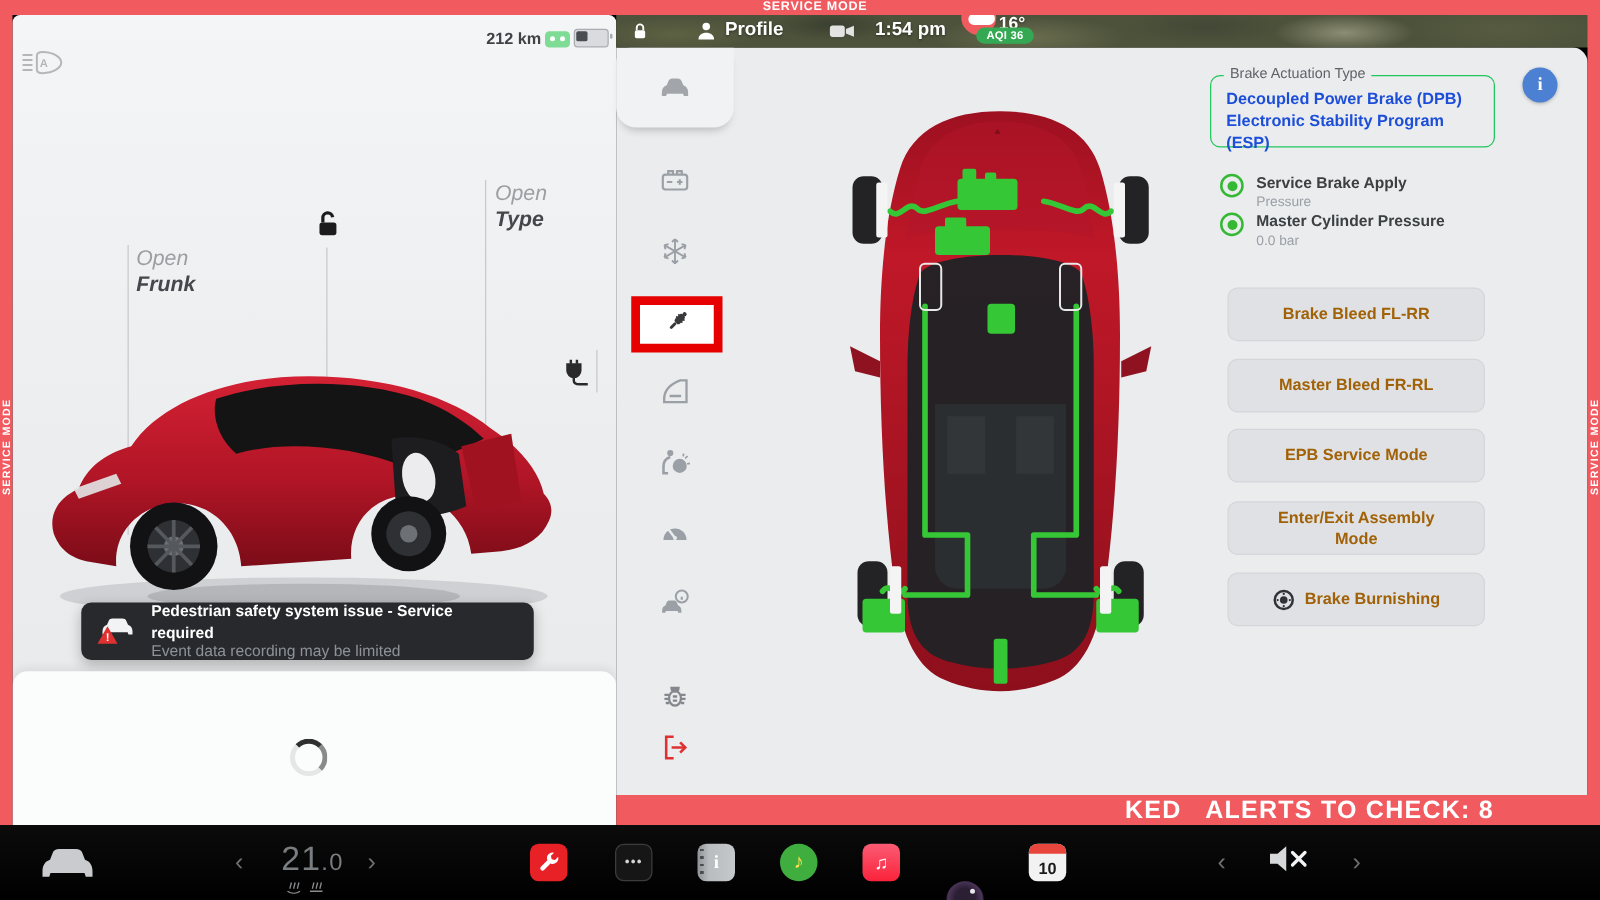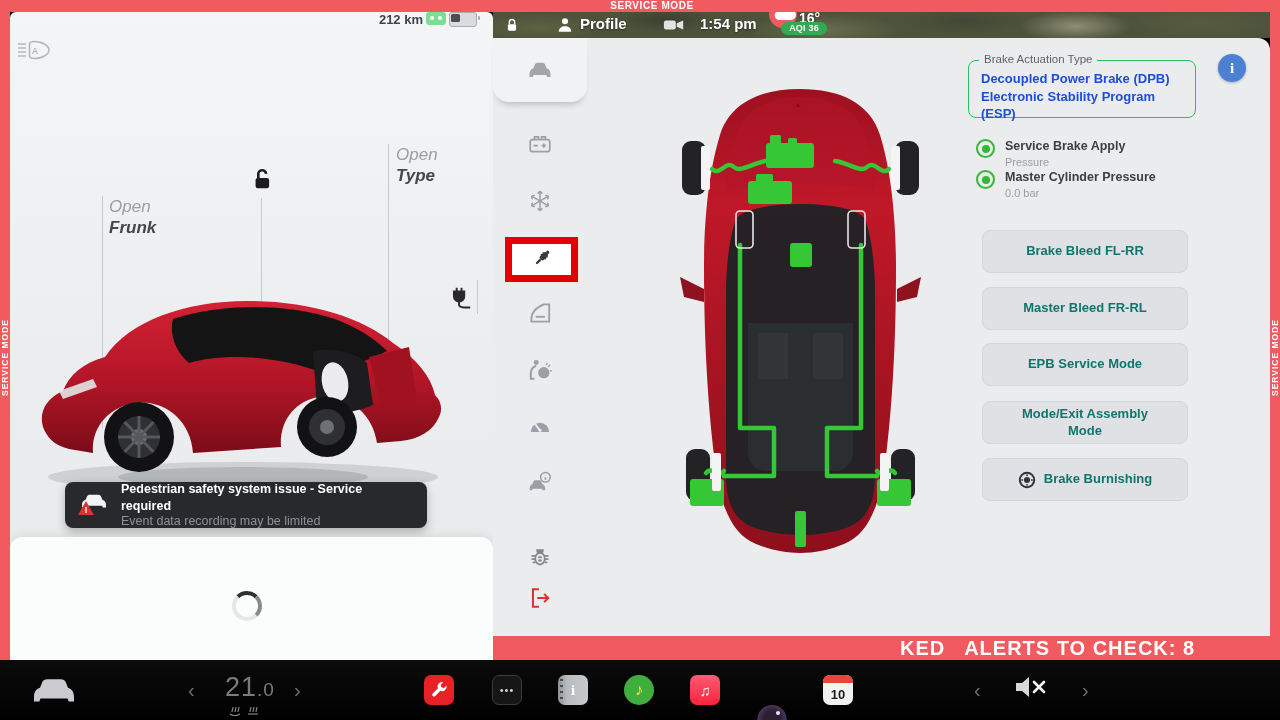--- a/index.html
+++ b/index.html
@@ -28,21 +28,21 @@
       radial-gradient(110px 26px at 90% 45%,#565b40 0%,rgba(86,91,64,0) 70%);
     z-index:30;}
   .sb-text{color:#fff;font-weight:bold;font-size:15px;text-shadow:0 1px 2px rgba(0,0,0,.45);}
   .weather-blob{left:276px;top:-12px;width:28px;height:28px;border-radius:50%;background:#f15b60;}
   .aqi-pill{left:288px;top:10px;width:46px;height:13px;border-radius:7px;background:#34a853;color:#fff;
     font-size:9px;font-weight:bold;text-align:center;line-height:13px;letter-spacing:.2px;}
 
   
   .left-panel{left:10px;top:12px;width:483px;height:648px;border-radius:6px 6px 0 0;
     background:linear-gradient(180deg,#f4f5f6 0%,#ecedef 55%,#e7e9eb 100%);overflow:hidden;z-index:10;}
-  .range-row{right:16px;top:0;height:26px;display:flex;align-items:flex-start;gap:3px;}
+  .range-row{right:6px;top:0;height:26px;display:flex;align-items:flex-end;gap:3px;}
   .range-text{font-size:13px;font-weight:bold;color:#3f4347;}
   .chg-icon{width:20px;height:13px;border-radius:3.5px;background:#7edc95;position:relative;}
   .chg-icon:after{content:"";position:absolute;left:4px;top:4px;width:4px;height:4px;border-radius:2px;background:#fff;box-shadow:8px 0 0 #fff;}
   .batt-icon{width:26px;height:13px;border:1.5px solid #a9adb2;border-radius:3px;position:relative;background:#d9dbde;}
   .batt-icon:before{content:"";position:absolute;left:1px;top:1px;width:9px;height:8px;background:#4a4e52;border-radius:1.5px;}
   .batt-icon:after{content:"";position:absolute;right:-4px;top:3px;width:2.5px;height:4px;background:#a9adb2;border-radius:1px;}
   .callout-line{width:1px;background:#c7c9cb;}
   .callout{font-size:17px;line-height:1.25;font-style:italic;}
   .callout .dim{color:#9b9ea2;}
   .callout .strong{color:#44474b;font-weight:bold;}
@@ -67,21 +67,21 @@
   .fieldset{left:475px;top:22px;width:228px;height:58px;border:1px solid #22c55e;border-radius:8px;box-sizing:border-box;}
   .fieldset .legend{position:absolute;left:10px;top:-8px;background:#eaecee;padding:0 5px;font-size:11.5px;color:#5f6368;}
   .fieldset .body{padding:9px 12px;font-size:13px;font-weight:bold;color:#1d4ed8;line-height:1.35;}
   .info-btn{left:725px;top:16px;width:28px;height:28px;border-radius:50%;background:#4c80d2;color:#fff;
     font-size:15px;font-weight:bold;text-align:center;line-height:28px;box-shadow:0 1px 3px rgba(0,0,0,.25);font-family:"Liberation Serif",serif;}
   .status-dot{width:15px;height:15px;border:2px solid #35b935;border-radius:50%;display:flex;align-items:center;justify-content:center;}
   .status-dot i{width:8px;height:8px;border-radius:50%;background:#35b935;}
   .status-label{font-size:12.5px;font-weight:bold;color:#3c4043;line-height:1.2;}
   .status-value{font-size:11px;color:#9aa0a6;margin-top:2px;}
   .sbtn{left:489px;width:206px;height:43px;background:#dfe1e4;border:1px solid #d4d6d9;border-radius:8px;box-sizing:border-box;
-    display:flex;align-items:center;justify-content:center;gap:8px;font-size:13px;font-weight:bold;color:#0f766e;text-align:center;line-height:1.3;}
+    display:flex;align-items:center;justify-content:center;gap:8px;font-size:13px;font-weight:bold;color:#a16207;text-align:center;line-height:1.3;}
 
   
   .alert-band{left:493px;top:636px;width:787px;height:25px;background:#f15b60;z-index:35;}
   .alert-band .txt{left:407px;top:0;font-size:20px;font-weight:bold;color:#fff;letter-spacing:1px;line-height:25px;white-space:pre;}
 
   
   .taskbar{left:0;top:660px;width:1280px;height:60px;background:linear-gradient(180deg,#0b0b0c,#000);z-index:50;}
   .tb-arrow{font-size:20px;color:#6e7174;line-height:28px;}
   .tb-temp{font-size:27px;color:#7a7d80;letter-spacing:1px;}
   .tb-temp .dec{font-size:19px;}
@@ -445,21 +445,21 @@
     <div class="abs sbtn" style="top:192px;">
       <span>Brake Bleed FL-RR</span>
     </div>
     <div class="abs sbtn" style="top:249px;">
       <span>Master Bleed FR-RL</span>
     </div>
     <div class="abs sbtn" style="top:305px;">
       <span>EPB Service Mode</span>
     </div>
     <div class="abs sbtn" style="top:363px;padding:0 28px;">
-      <span>Mode/Exit Assembly Mode</span>
+      <span>Enter/Exit Assembly Mode</span>
     </div>
     <div class="abs sbtn" style="top:420px;">
       <span style="display:flex;">
         <svg width="18" height="18" viewBox="0 0 20 20">
           <circle cx="10" cy="10" r="8" fill="none" stroke="#2f3338" stroke-width="2.2"></circle>
           <circle cx="10" cy="10" r="3.4" fill="#2f3338"></circle>
           <circle cx="10" cy="4.6" r="1" fill="#2f3338"></circle>
             <circle cx="10" cy="15.4" r="1" fill="#2f3338"></circle>
           <circle cx="4.6" cy="10" r="1" fill="#2f3338"></circle>
             <circle cx="15.4" cy="10" r="1" fill="#2f3338"></circle>

